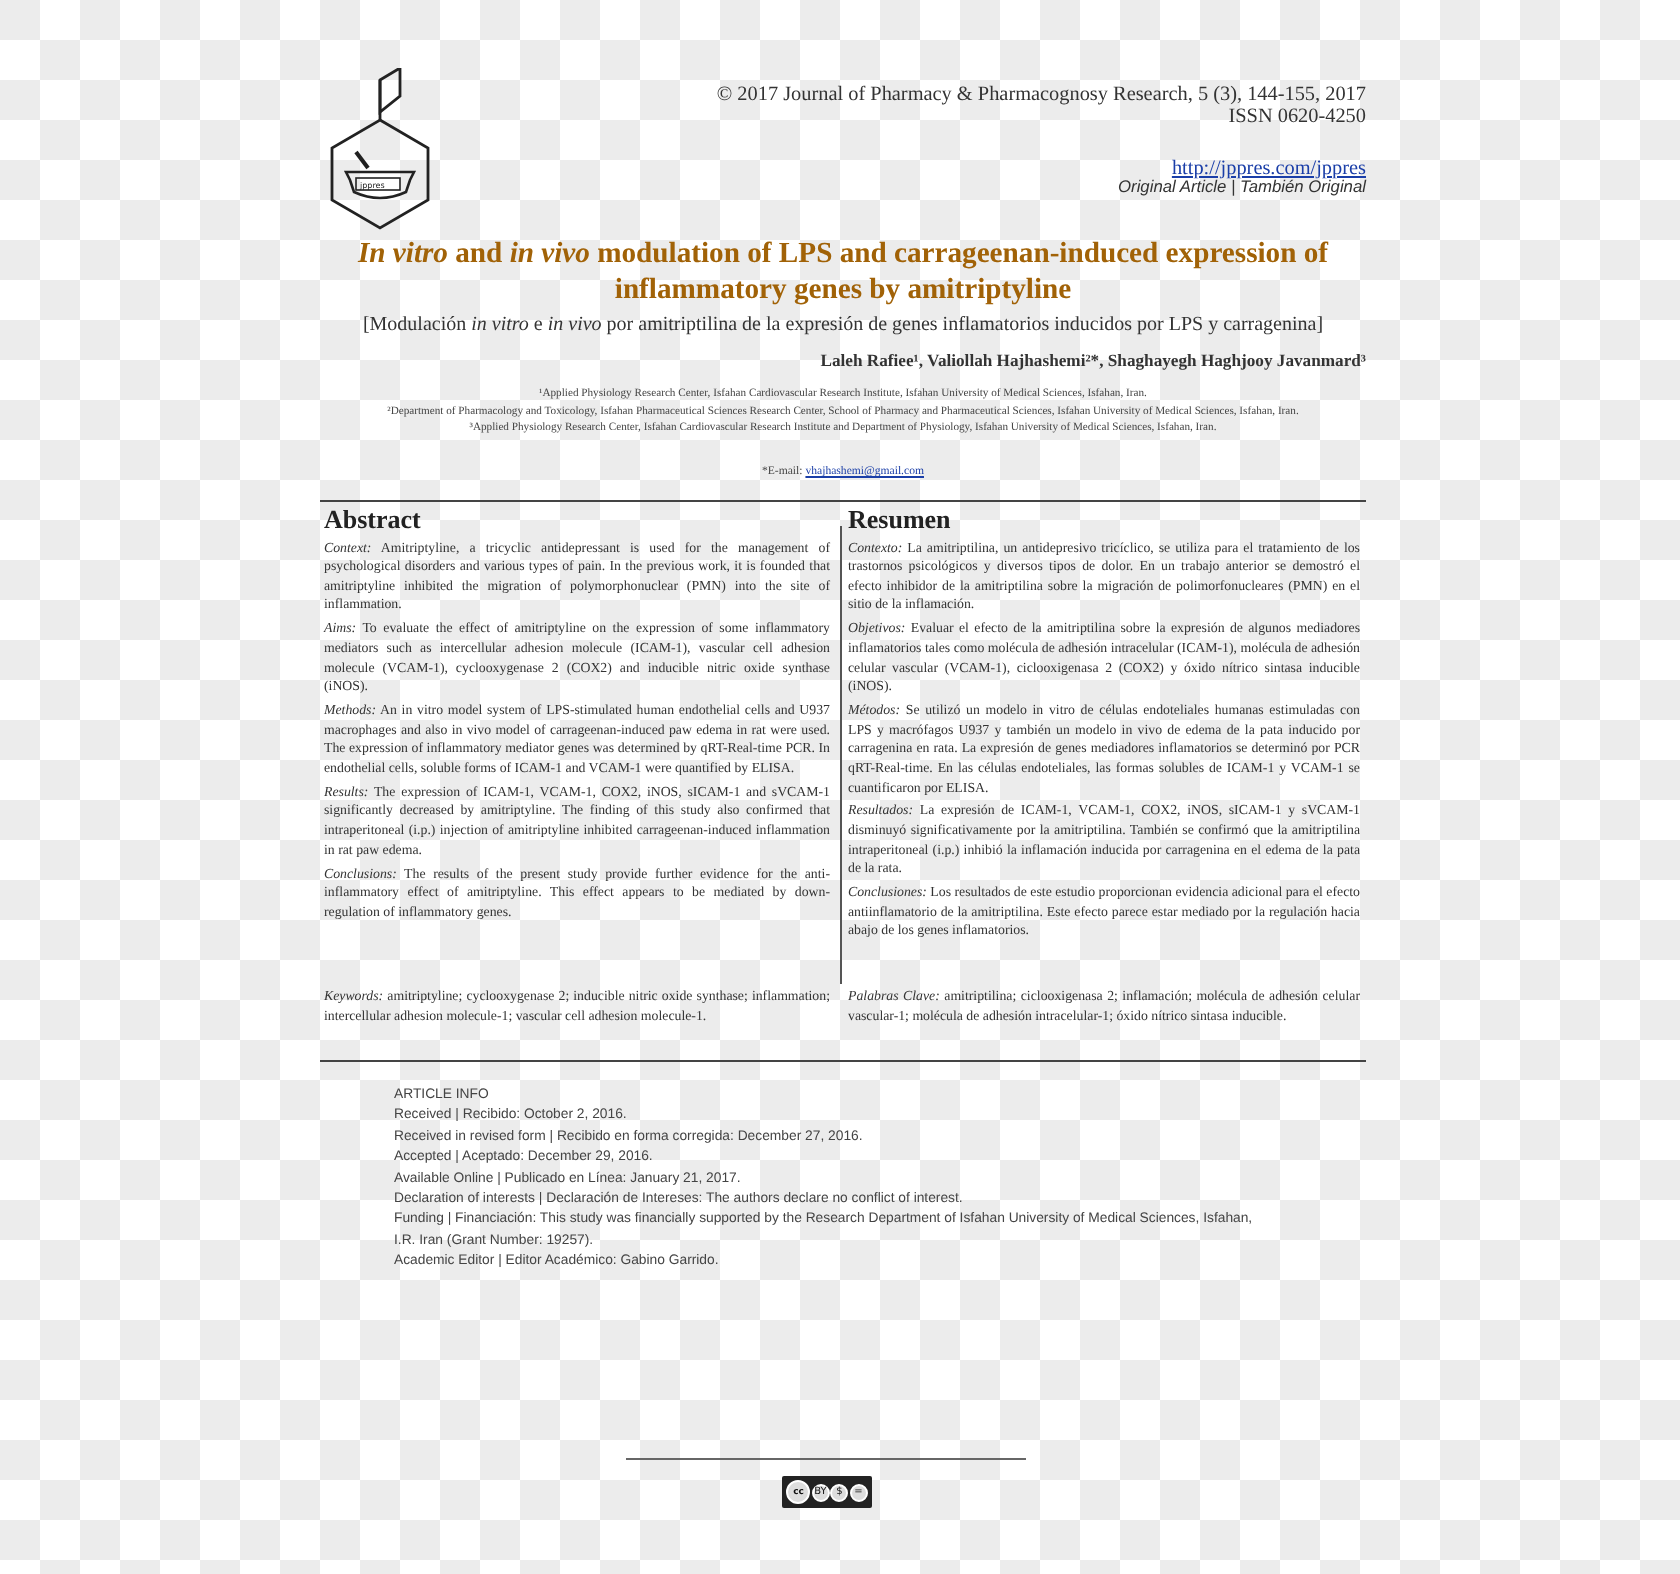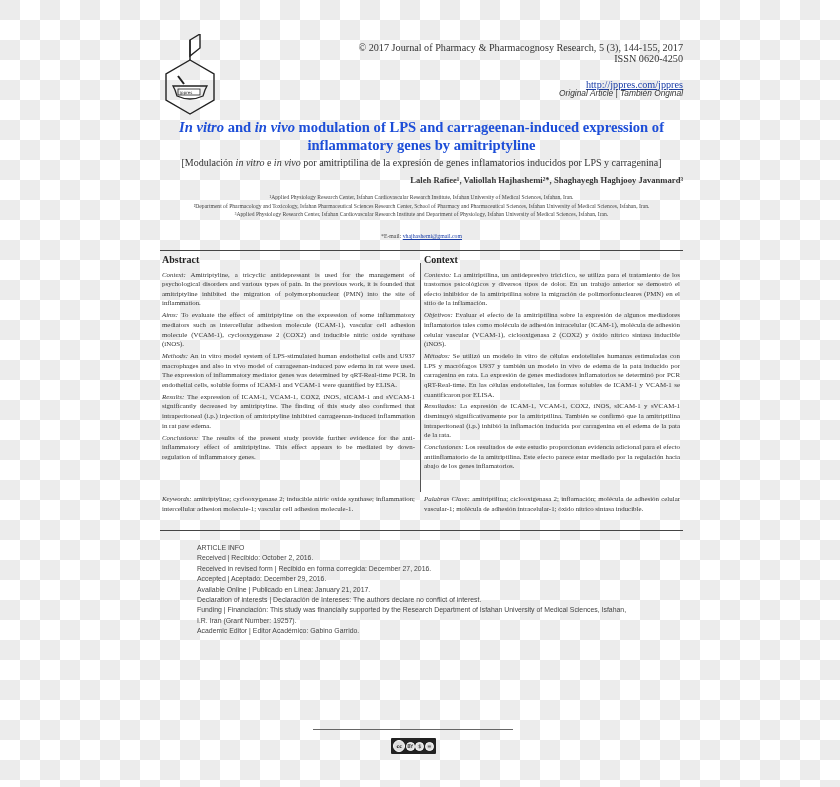--- a/index.html
+++ b/index.html
@@ -16,35 +16,35 @@
   }
   .abs { position:absolute; }
   #logo { left:160px; top:34px; width:64px; height:84px; }
   .hdr { position:absolute; right:157px; text-align:right; font-family:"Liberation Serif", serif; font-size:10.2px; color:#333; line-height:12px; }
   .hdr a { color:#1a3ea8; text-decoration:underline; }
   #jinfo { top:42px; }
   #issn { top:53px; }
   #url { top:64px;margin-top:15px; }
   #atype { top:87px; font-style:italic; font-family:"Liberation Sans", sans-serif; font-size:8.4px; }
 
-  #title { left:160px; width:523px; top:118px; text-align:center; font-family:"Liberation Serif", serif; font-weight:bold; font-size:14.6px; line-height:18px; color:#1d4ed8; }
+  #title { left:160px; width:523px; top:118px; text-align:center; font-family:"Liberation Serif", serif; font-weight:bold; font-size:14.6px; line-height:18px; color:#a16207; }
   #title i { font-weight:bold; }
   #subtitle { left:160px; width:523px; top:157px; text-align:center; font-size:10px; color:#333; }
   #authors { left:160px; width:523px; top:175px; text-align:right; font-size:8.6px; font-weight:bold; color:#333; }
   #affils { left:160px; width:523px; top:193px; text-align:center; font-size:5.6px; line-height:8.6px; color:#444; }
   #email { left:160px; width:523px; top:233px; text-align:center; font-size:5.8px; color:#444; }
   #email a { color:#1a3ea8; text-decoration:underline; }
 
   .rule { position:absolute; background:#444; }
   #rule-top { left:160px; top:250px; width:523px; height:1.3px; }
   #rule-bottom { left:160px; top:530px; width:523px; height:1.3px; }
   #vdivider { left:420px; top:263px; width:1px; height:229px; background:#555; }
 
   .col { position:absolute; font-size:6.9px; line-height:9.6px; color:#333; text-align:justify; }
-  .col h3 { margin:0 0 5px 0; font-size:10px; font-weight:bold; color:#222; }
+  .col h3 { margin:0 0 5px 0; font-size:13px; font-weight:bold; color:#222; }
   .col p { margin:0 0 2.4px 0; }
   .col i { font-style:italic; }
   #col-en { left:162px; top:255px; width:253px; }
   #col-es { left:424px; top:255px; width:256px; }
   #kw-en { left:162px; top:494px; width:253px; }
   #kw-es { left:424px; top:494px; width:256px; }
 
   #artinfo { left:197px; top:543px; width:490px; font-family:"Liberation Sans", sans-serif; font-size:6.9px; line-height:10.4px; color:#444; }
   #artinfo div { white-space:nowrap; }
 
@@ -97,21 +97,21 @@
 <div id="col-en" class="col">
   <h3>Abstract</h3>
   <p><i>Context:</i><span> Amitriptyline, a tricyclic antidepressant is used for the management of psychological disorders and various types of pain. In the previous work, it is founded that amitriptyline inhibited the migration of polymorphonuclear (PMN) into the site of inflammation.</span></p>
   <p><i>Aims:</i><span> To evaluate the effect of amitriptyline on the expression of some inflammatory mediators such as intercellular adhesion molecule (ICAM-1), vascular cell adhesion molecule (VCAM-1), cyclooxygenase 2 (COX2) and inducible nitric oxide synthase (iNOS).</span></p>
   <p><i>Methods:</i><span> An in vitro model system of LPS-stimulated human endothelial cells and U937 macrophages and also in vivo model of carrageenan-induced paw edema in rat were used. The expression of inflammatory mediator genes was determined by qRT-Real-time PCR. In endothelial cells, soluble forms of ICAM-1 and VCAM-1 were quantified by ELISA.</span></p>
   <p><i>Results:</i><span> The expression of ICAM-1, VCAM-1, COX2, iNOS, sICAM-1 and sVCAM-1 significantly decreased by amitriptyline. The finding of this study also confirmed that intraperitoneal (i.p.) injection of amitriptyline inhibited carrageenan-induced inflammation in rat paw edema.</span></p>
   <p><i>Conclusions:</i><span> The results of the present study provide further evidence for the anti-inflammatory effect of amitriptyline. This effect appears to be mediated by down-regulation of inflammatory genes.</span></p>
 </div>
 
 <div id="col-es" class="col">
-  <h3>Context</h3>
+  <h3>Resumen</h3>
   <p><i>Contexto:</i><span> La amitriptilina, un antidepresivo tricíclico, se utiliza para el tratamiento de los trastornos psicológicos y diversos tipos de dolor. En un trabajo anterior se demostró el efecto inhibidor de la amitriptilina sobre la migración de polimorfonucleares (PMN) en el sitio de la inflamación.</span></p>
   <p><i>Objetivos:</i><span> Evaluar el efecto de la amitriptilina sobre la expresión de algunos mediadores inflamatorios tales como molécula de adhesión intracelular (ICAM-1), molécula de adhesión celular vascular (VCAM-1), ciclooxigenasa 2 (COX2) y óxido nítrico sintasa inducible (iNOS).</span></p>
   <p><i>Métodos:</i><span> Se utilizó un modelo in vitro de células endoteliales humanas estimuladas con LPS y macrófagos U937 y también un modelo in vivo de edema de la pata inducido por carragenina en rata. La expresión de genes mediadores inflamatorios se determinó por PCR qRT-Real-time. En las células endoteliales, las formas solubles de ICAM-1 y VCAM-1 se cuantificaron por ELISA.</span></p>
   <p><i>Resultados:</i><span> La expresión de ICAM-1, VCAM-1, COX2, iNOS, sICAM-1 y sVCAM-1 disminuyó significativamente por la amitriptilina. También se confirmó que la amitriptilina intraperitoneal (i.p.) inhibió la inflamación inducida por carragenina en el edema de la pata de la rata.</span></p>
   <p><i>Conclusiones:</i><span> Los resultados de este estudio proporcionan evidencia adicional para el efecto antiinflamatorio de la amitriptilina. Este efecto parece estar mediado por la regulación hacia abajo de los genes inflamatorios.</span></p>
 </div>
 
 <div id="kw-en" class="col">
   <p><i>Keywords:</i><span> amitriptyline; cyclooxygenase 2; inducible nitric oxide synthase; inflammation; intercellular adhesion molecule-1; vascular cell adhesion molecule-1.</span></p>
 </div>

